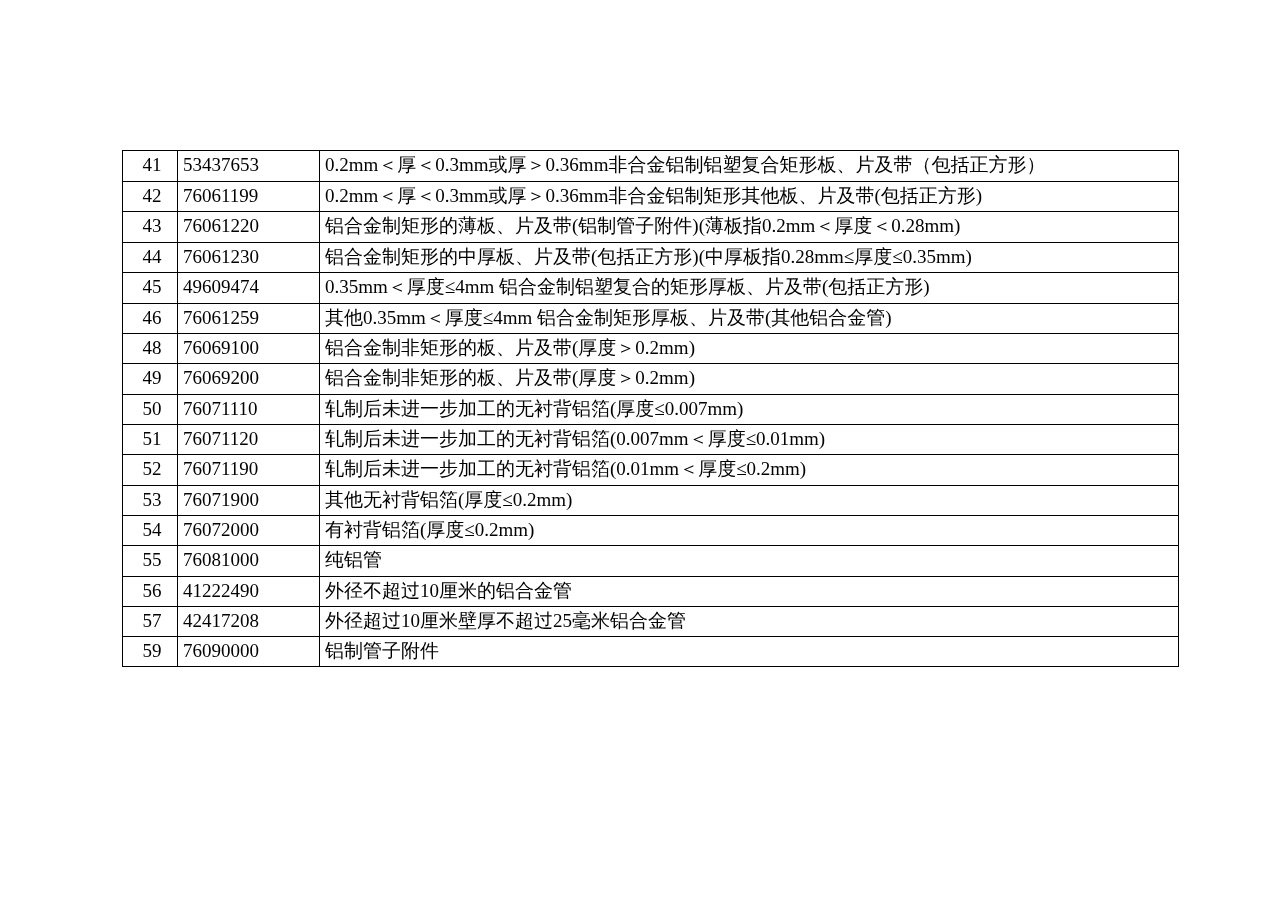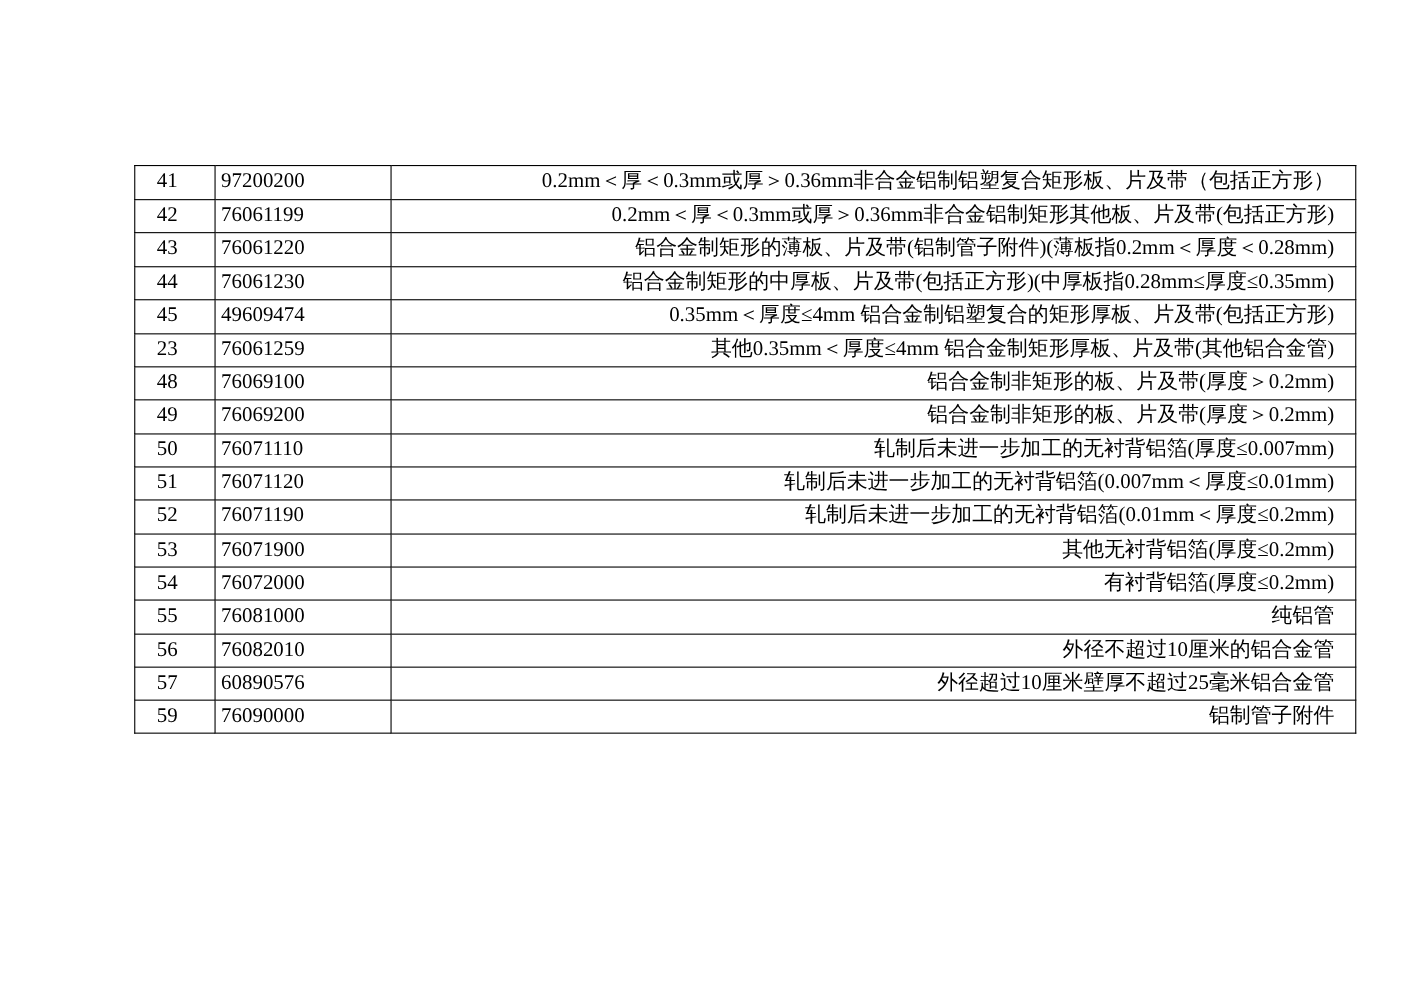--- a/index.html
+++ b/index.html
@@ -27,21 +27,21 @@
     width: 1035px;
   }
   table.hs-table {
     border-collapse: collapse;
     width: 1035px;
     table-layout: fixed;
     background: #ffffff;
   }
   table.hs-table td {
     border: 1px solid #000000;
-    padding: 2px 19px 3px 5px;
+    padding: 2px 1px 3px 5px;
     font-size: 19px;
     line-height: 1.28;
     vertical-align: middle;
     font-family: "Liberation Serif", "DejaVu Serif", serif;
     letter-spacing: 0px;
     word-break: break-all;
     margin-top: 41px;
   }
   td.col-no {
     width: 48px;
@@ -49,38 +49,38 @@
     padding: 2px 2px;
   }
   td.col-code {
     width: 135px;
     text-align: left;
     padding-left: 6px;
     font-family: "Liberation Serif", "DejaVu Serif", serif;
   }
   td.col-desc {
     width: 852px;
-    text-align: right;
+    text-align: left;
     padding-left: 6px;
   }
   
   tr.tall td {
     line-height: 1.30;
   }
 </style>
 </head>
 <body>
 
 <div class="page">
   <div class="table-wrap">
     <table class="hs-table">
       <tbody>
         <tr class="tall">
           <td class="col-no">41</td>
-          <td class="col-code">97200200</td>
+          <td class="col-code">53437653</td>
           <td class="col-desc">0.2mm＜厚＜0.3mm或厚＞0.36mm非合金铝制铝塑复合矩形板、片及带（包括正方形）</td>
         </tr>
         <tr class="tall">
           <td class="col-no">42</td>
           <td class="col-code">76061199</td>
           <td class="col-desc">0.2mm＜厚＜0.3mm或厚＞0.36mm非合金铝制矩形其他板、片及带(包括正方形)</td>
         </tr>
         <tr>
           <td class="col-no">43</td>
           <td class="col-code">76061220</td>
@@ -90,21 +90,21 @@
           <td class="col-no">44</td>
           <td class="col-code">76061230</td>
           <td class="col-desc">铝合金制矩形的中厚板、片及带(包括正方形)(中厚板指0.28mm≤厚度≤0.35mm)</td>
         </tr>
         <tr>
           <td class="col-no">45</td>
           <td class="col-code">49609474</td>
           <td class="col-desc">0.35mm＜厚度≤4mm 铝合金制铝塑复合的矩形厚板、片及带(包括正方形)</td>
         </tr>
         <tr>
-          <td class="col-no">23</td>
+          <td class="col-no">46</td>
           <td class="col-code">76061259</td>
           <td class="col-desc">其他0.35mm＜厚度≤4mm 铝合金制矩形厚板、片及带(其他铝合金管)</td>
         </tr>
         <tr>
           <td class="col-no">48</td>
           <td class="col-code">76069100</td>
           <td class="col-desc">铝合金制非矩形的板、片及带(厚度＞0.2mm)</td>
         </tr>
         <tr>
           <td class="col-no">49</td>
@@ -136,26 +136,26 @@
           <td class="col-code">76072000</td>
           <td class="col-desc">有衬背铝箔(厚度≤0.2mm)</td>
         </tr>
         <tr>
           <td class="col-no">55</td>
           <td class="col-code">76081000</td>
           <td class="col-desc">纯铝管</td>
         </tr>
         <tr>
           <td class="col-no">56</td>
-          <td class="col-code">76082010</td>
+          <td class="col-code">41222490</td>
           <td class="col-desc">外径不超过10厘米的铝合金管</td>
         </tr>
         <tr>
           <td class="col-no">57</td>
-          <td class="col-code">60890576</td>
+          <td class="col-code">42417208</td>
           <td class="col-desc">外径超过10厘米壁厚不超过25毫米铝合金管</td>
         </tr>
         <tr>
           <td class="col-no">59</td>
           <td class="col-code">76090000</td>
           <td class="col-desc">铝制管子附件</td>
         </tr>
       </tbody>
     </table>
   </div>

